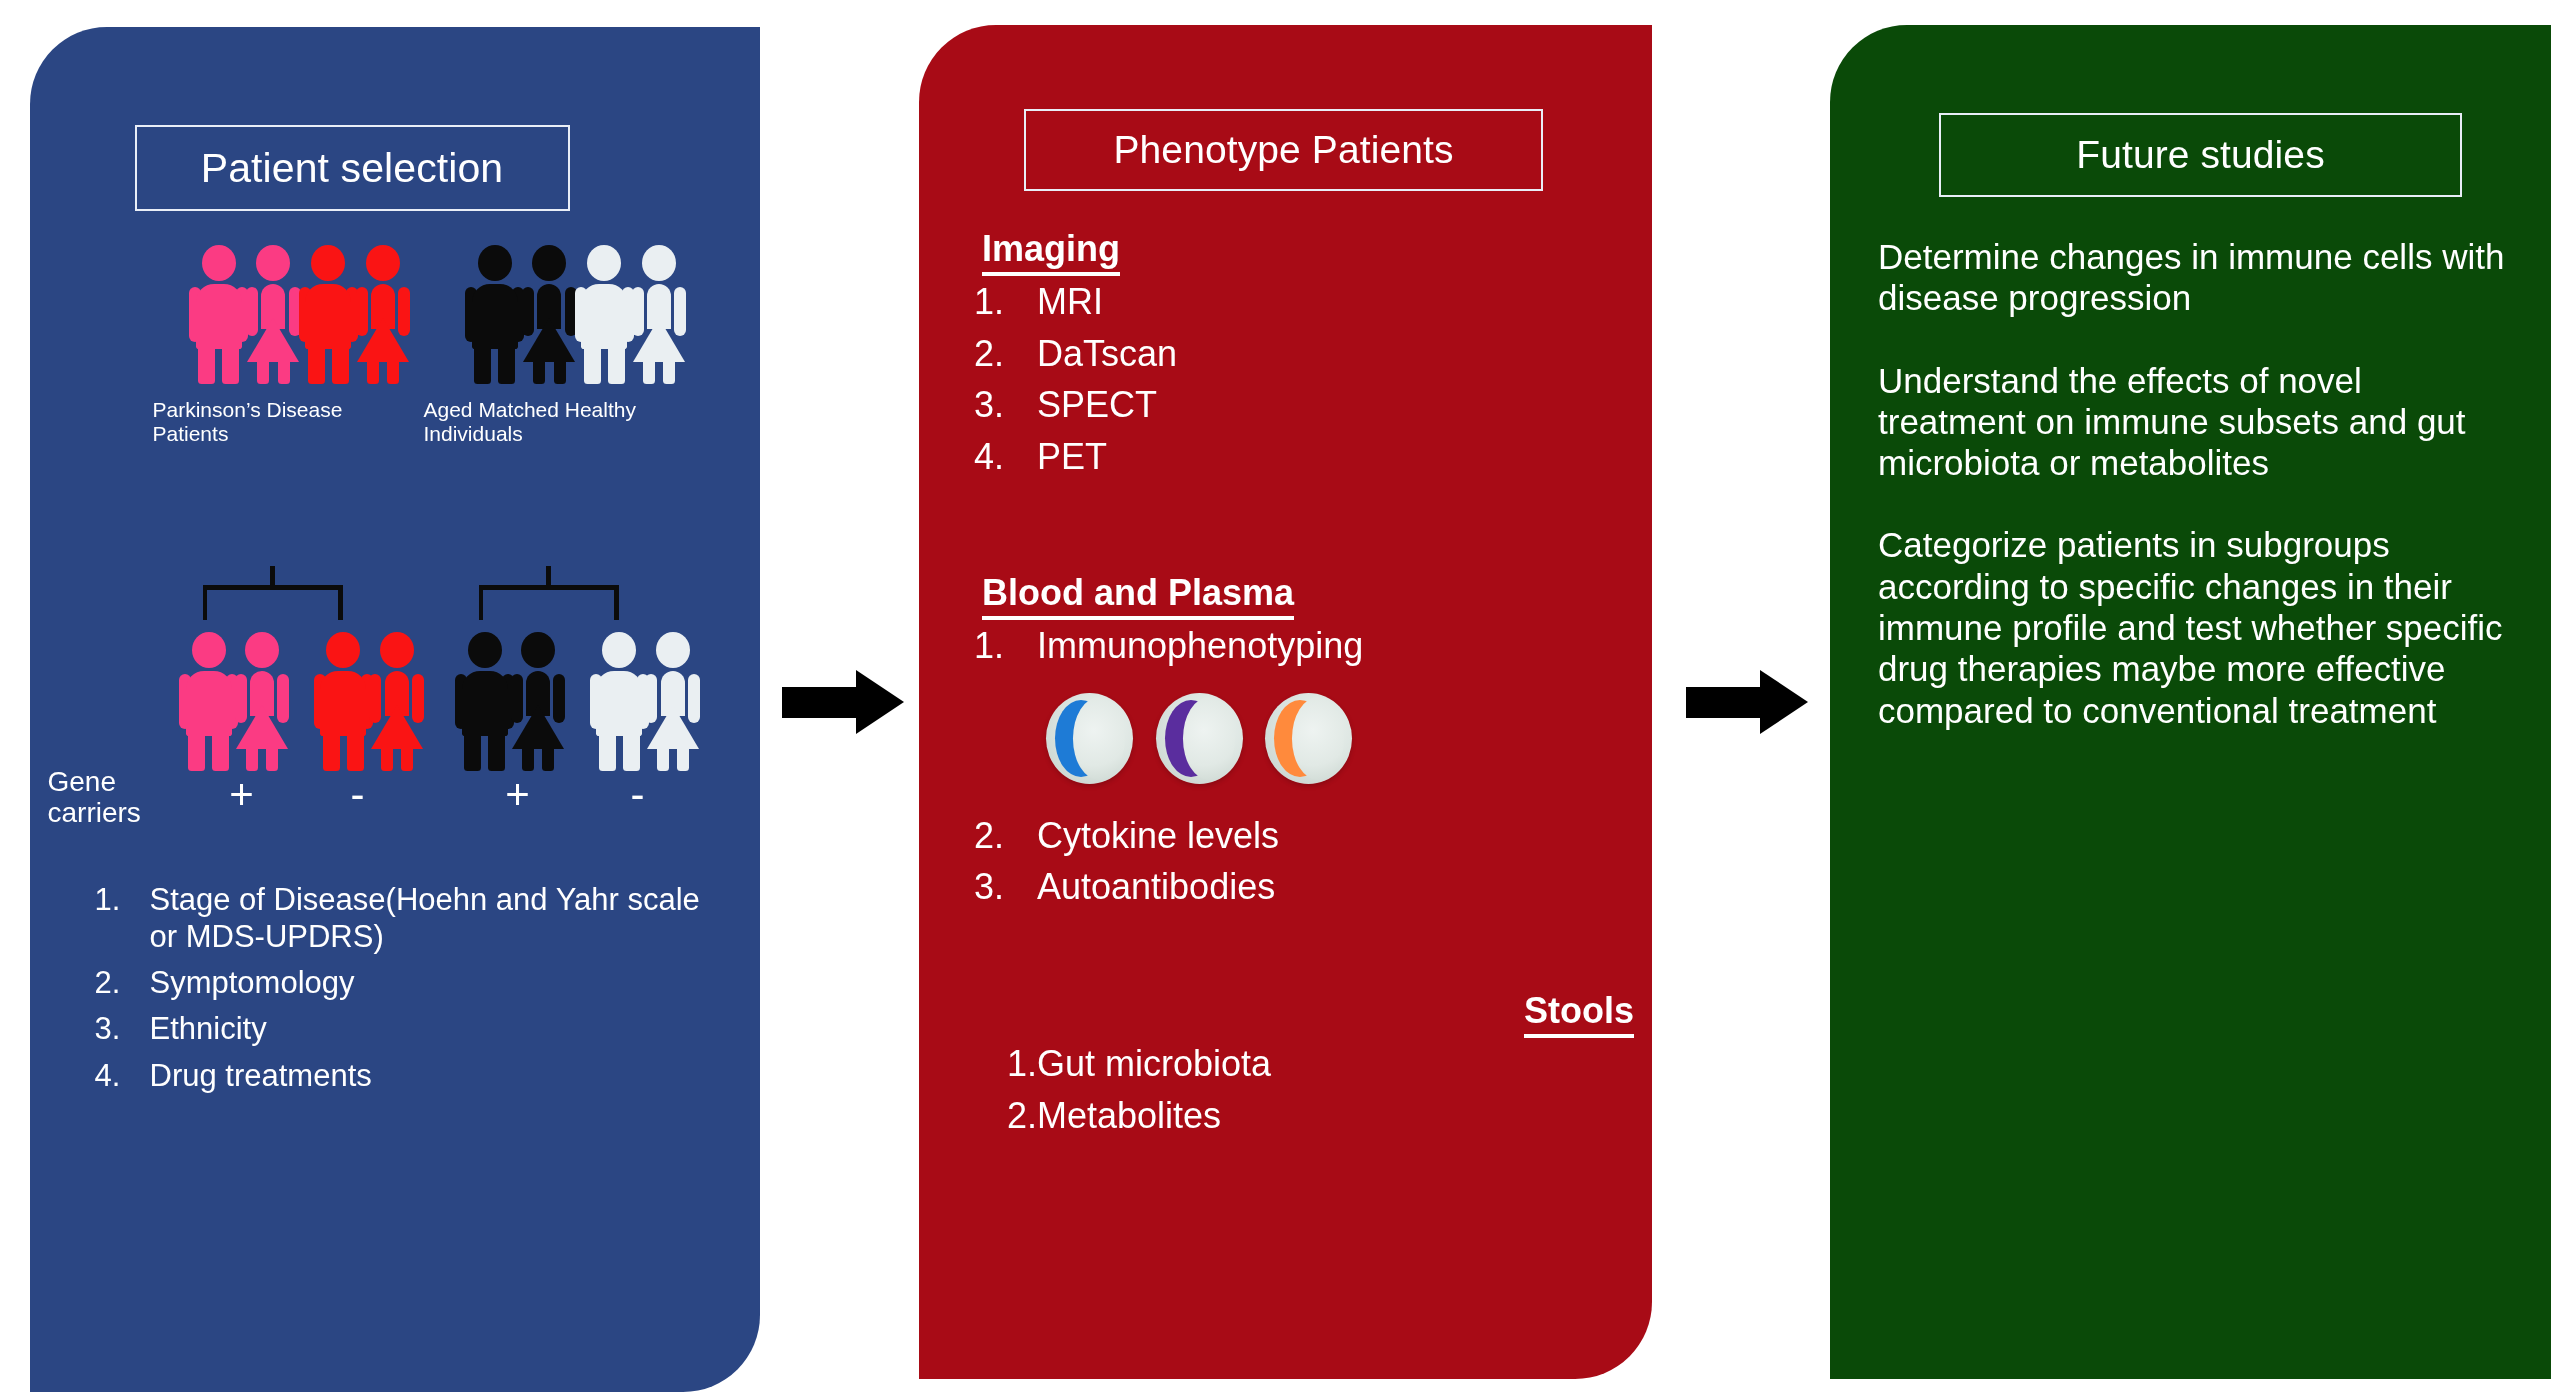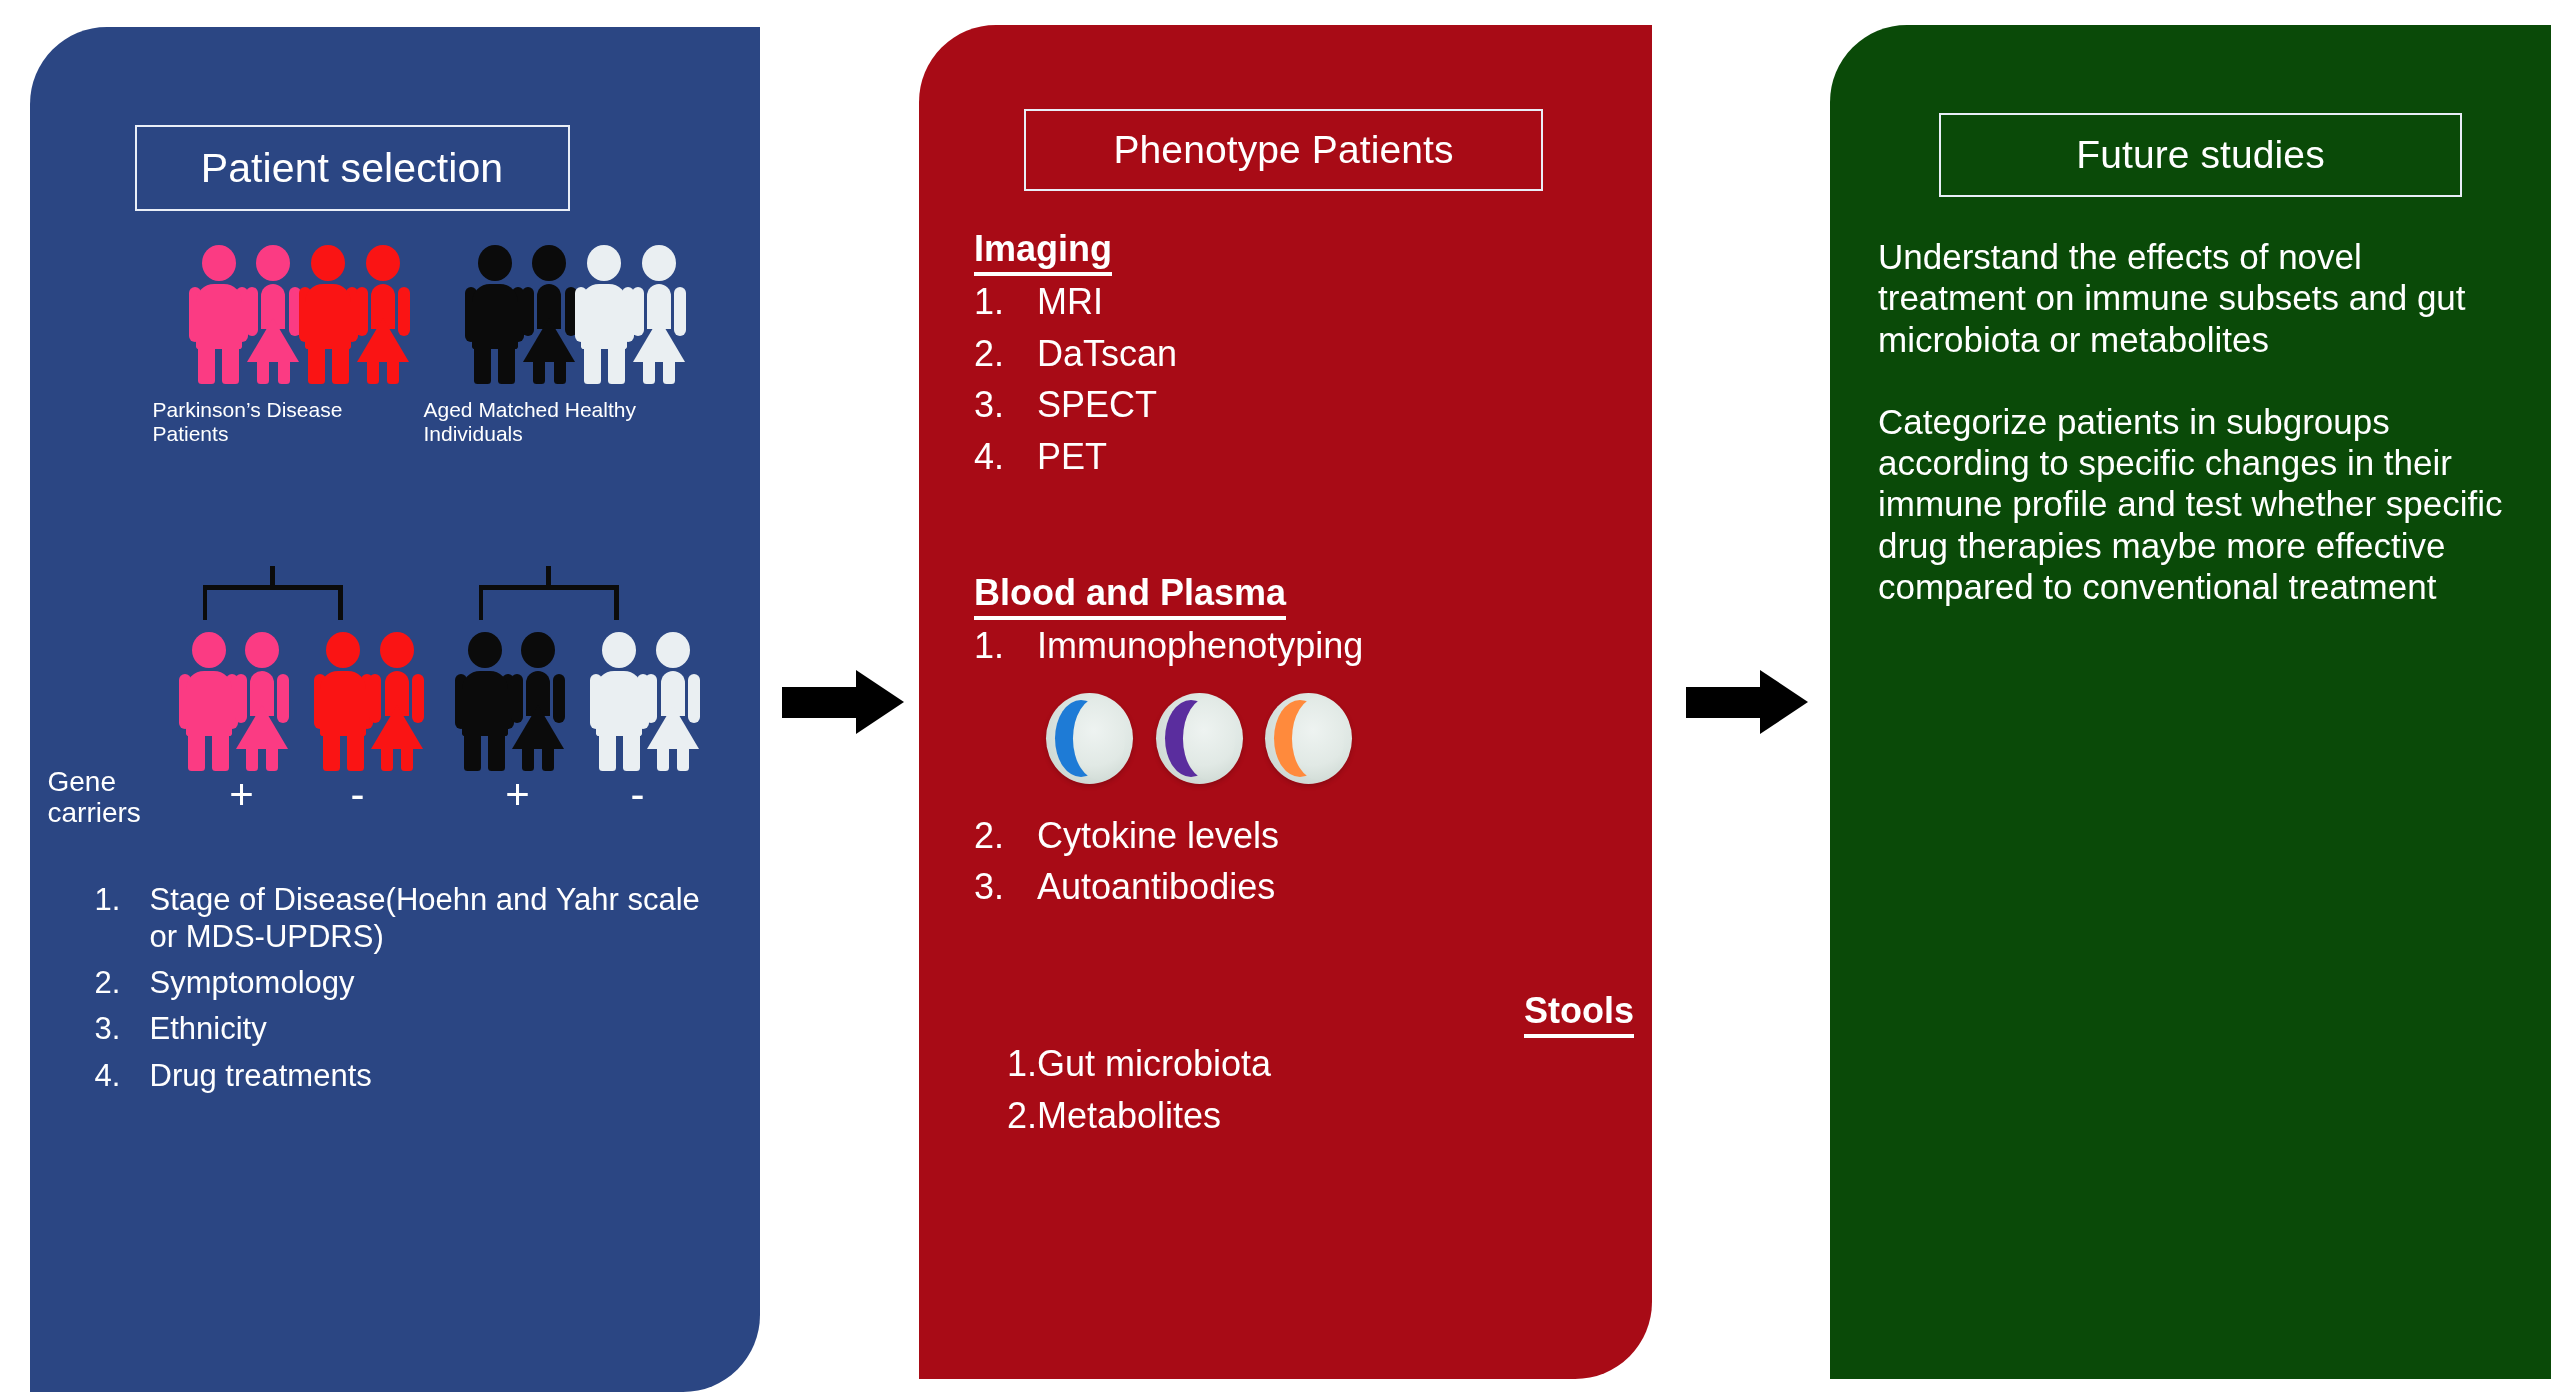--- a/index.html
+++ b/index.html
@@ -298,20 +298,21 @@
     left: 55px;
     width: 660px;
   }
   .sec-title {
     font-size: 36px;
     font-weight: bold;
     display: inline-block;
     border-bottom: 4.2px solid #ffffff;
     padding-bottom: 2.1px;
     margin-bottom: 8.4px;
+    margin-left: 8px;
   }
   .red-list {
     list-style: none;
     margin: 0;
     padding: 0;
   }
   .red-list li {
     display: flex;
     font-size: 36px;
     line-height: 1.0;
@@ -701,19 +702,20 @@
   <div class="arrow" id="arrow-2">
     <span class="shaft"></span>
       <span class="head"></span>
   </div>
 
   <div class="panel" id="panel-green">
 
     <div class="header-box" id="header-green">Future studies</div>
 
     <div id="green-body">
+      <p>Determine changes in immune cells with disease progression</p>
       <p>Understand the effects of novel treatment on immune subsets and gut microbiota or metabolites</p>
       <p>Categorize patients in subgroups according to specific changes in their immune profile and test whether specific drug therapies maybe more effective compared to conventional treatment</p>
     </div>
   </div>
 
 </div>
 
 
 </body></html>

